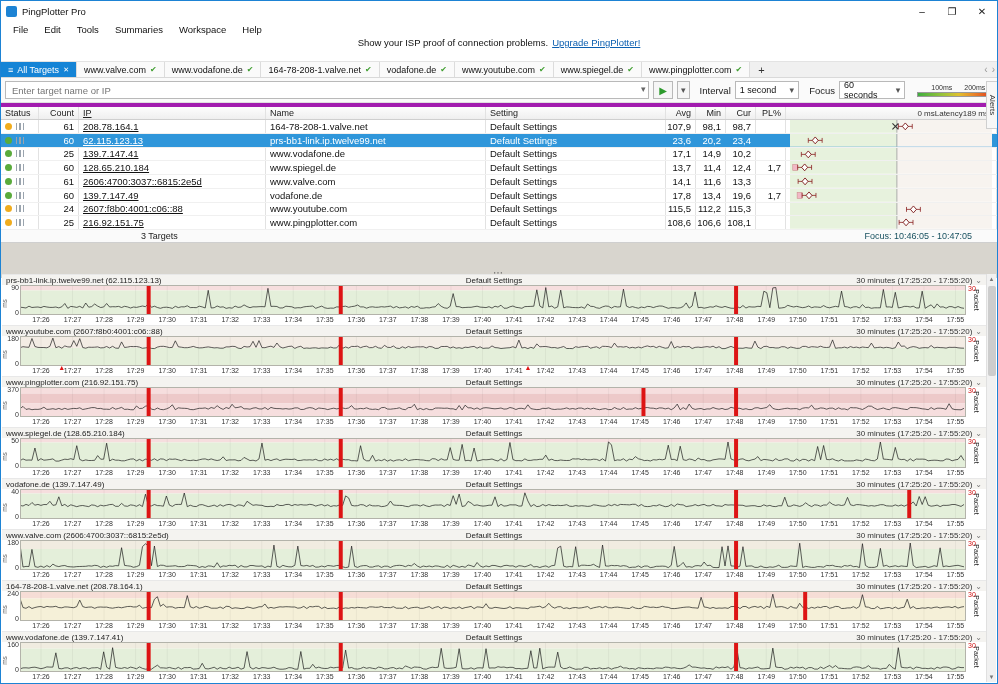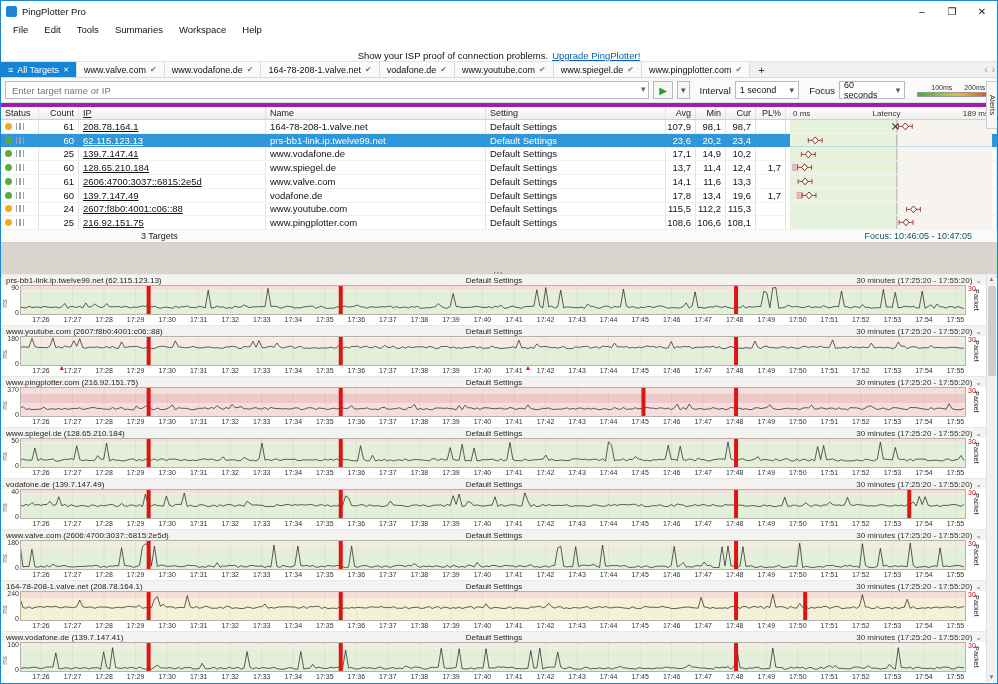--- a/index.html
+++ b/index.html
@@ -11,21 +11,21 @@
   .appicon { width:11px; height:11px; background:#1d83d4; border-radius:2px; margin-right:5px; }
   .apptitle { font-size:9.5px; }
   .wcontrols { margin-left:auto; display:flex; }
   .wbtn { width:30px; height:20px; display:flex; align-items:center; justify-content:center; font-size:10px; color:#222; cursor:default; }
 
   
   .menubar { height:16px; display:flex; align-items:center; padding-left:4px; background:#fff; }
   .menu-item { padding:0 8px; font-size:9.5px; }
 
   
-  .banner { height:24px; display:flex; align-items:flex-end; justify-content:center; background:#fff; font-size:9.5px; }
+  .banner { height:24px; display:flex; align-items:flex-start; justify-content:center; background:#fff; font-size:9.5px; }
   .banner a { color:#0b5fb0; margin-left:4px; }
 
   
   .tabbar { height:17px; display:flex; align-items:stretch; background:#f0f0f0; border-top:1px solid #e3e3e3; border-bottom:1px solid #d9d9d9; padding-right:26px; position:relative; }
   .tab { display:flex; align-items:center; gap:4px; padding:0 7px; font-size:9px; border-right:1px solid #dcdcdc; background:#fafafa; white-space:nowrap; }
   .tab.active { background:#1584d6; color:#fff; }
   .tab .check { color:#3f9e2f; font-size:8px; }
   .tab.active .hamburger { color:#fff; }
   .tab-slot { display:flex; }
   .tab-add { display:flex; align-items:center; padding:0 8px; font-size:11px; color:#333; }
@@ -52,21 +52,21 @@
   .tablewrap { position:relative; border-top:4px solid #a21caf; }
   .thead { display:flex; height:13px; background:linear-gradient(#fdfdfd,#efefef); border-bottom:1px solid #cfcfcf; font-size:9px; color:#222; }
   .thead > div, .trow > div { border-right:1px solid #e2e2e2; padding:0 4px; display:flex; align-items:center; overflow:hidden; white-space:nowrap; }
   .col-status { width:38px; }
   .col-count { width:40px; justify-content:flex-end; }
   .col-ip { width:187px;text-decoration:underline; }
   .col-name { width:220px; }
   .col-setting { width:180px; }
   .col-num { width:30px; justify-content:flex-end; }
   .col-graph { flex:1; position:relative; padding:0; border-right:none; }
-  .lat-head { display:flex; width:100%; justify-content:space-between; align-items:center; font-size:8px; padding:0 3px; color:#333; }
+  .lat-head { display:flex; width:100%; justify-content:flex-end; align-items:center; font-size:8px; padding:0 3px; color:#333; }
   .trow { display:flex; height:13.75px; background:#fff; border-bottom:1px solid #f0f0f0; font-size:9.5px; }
   .trow.selected { background:#2f96da; color:#fff; }
   .trow.selected > div { border-right-color:#2f96da; }
   .dot { width:7px; height:7px; border-radius:50%; margin-right:4px; flex:none; }
   .dot.green { background:#5aab3c; }
   .dot.yellow { background:#f0ac1e; }
   .histicon { width:9px; height:7px; background:repeating-linear-gradient(90deg,#9aa4ae 0 1.5px,transparent 1.5px 3.5px); flex:none; }
   .minigraph { width:100%; height:100%; display:block; }
   .tsummary { display:flex; height:13px; background:#fafafa; border-bottom:1px solid #cfcfcf; position:relative; font-size:9px; }
   .tsum-targets { position:absolute; left:140px; top:1px; color:#222; }

